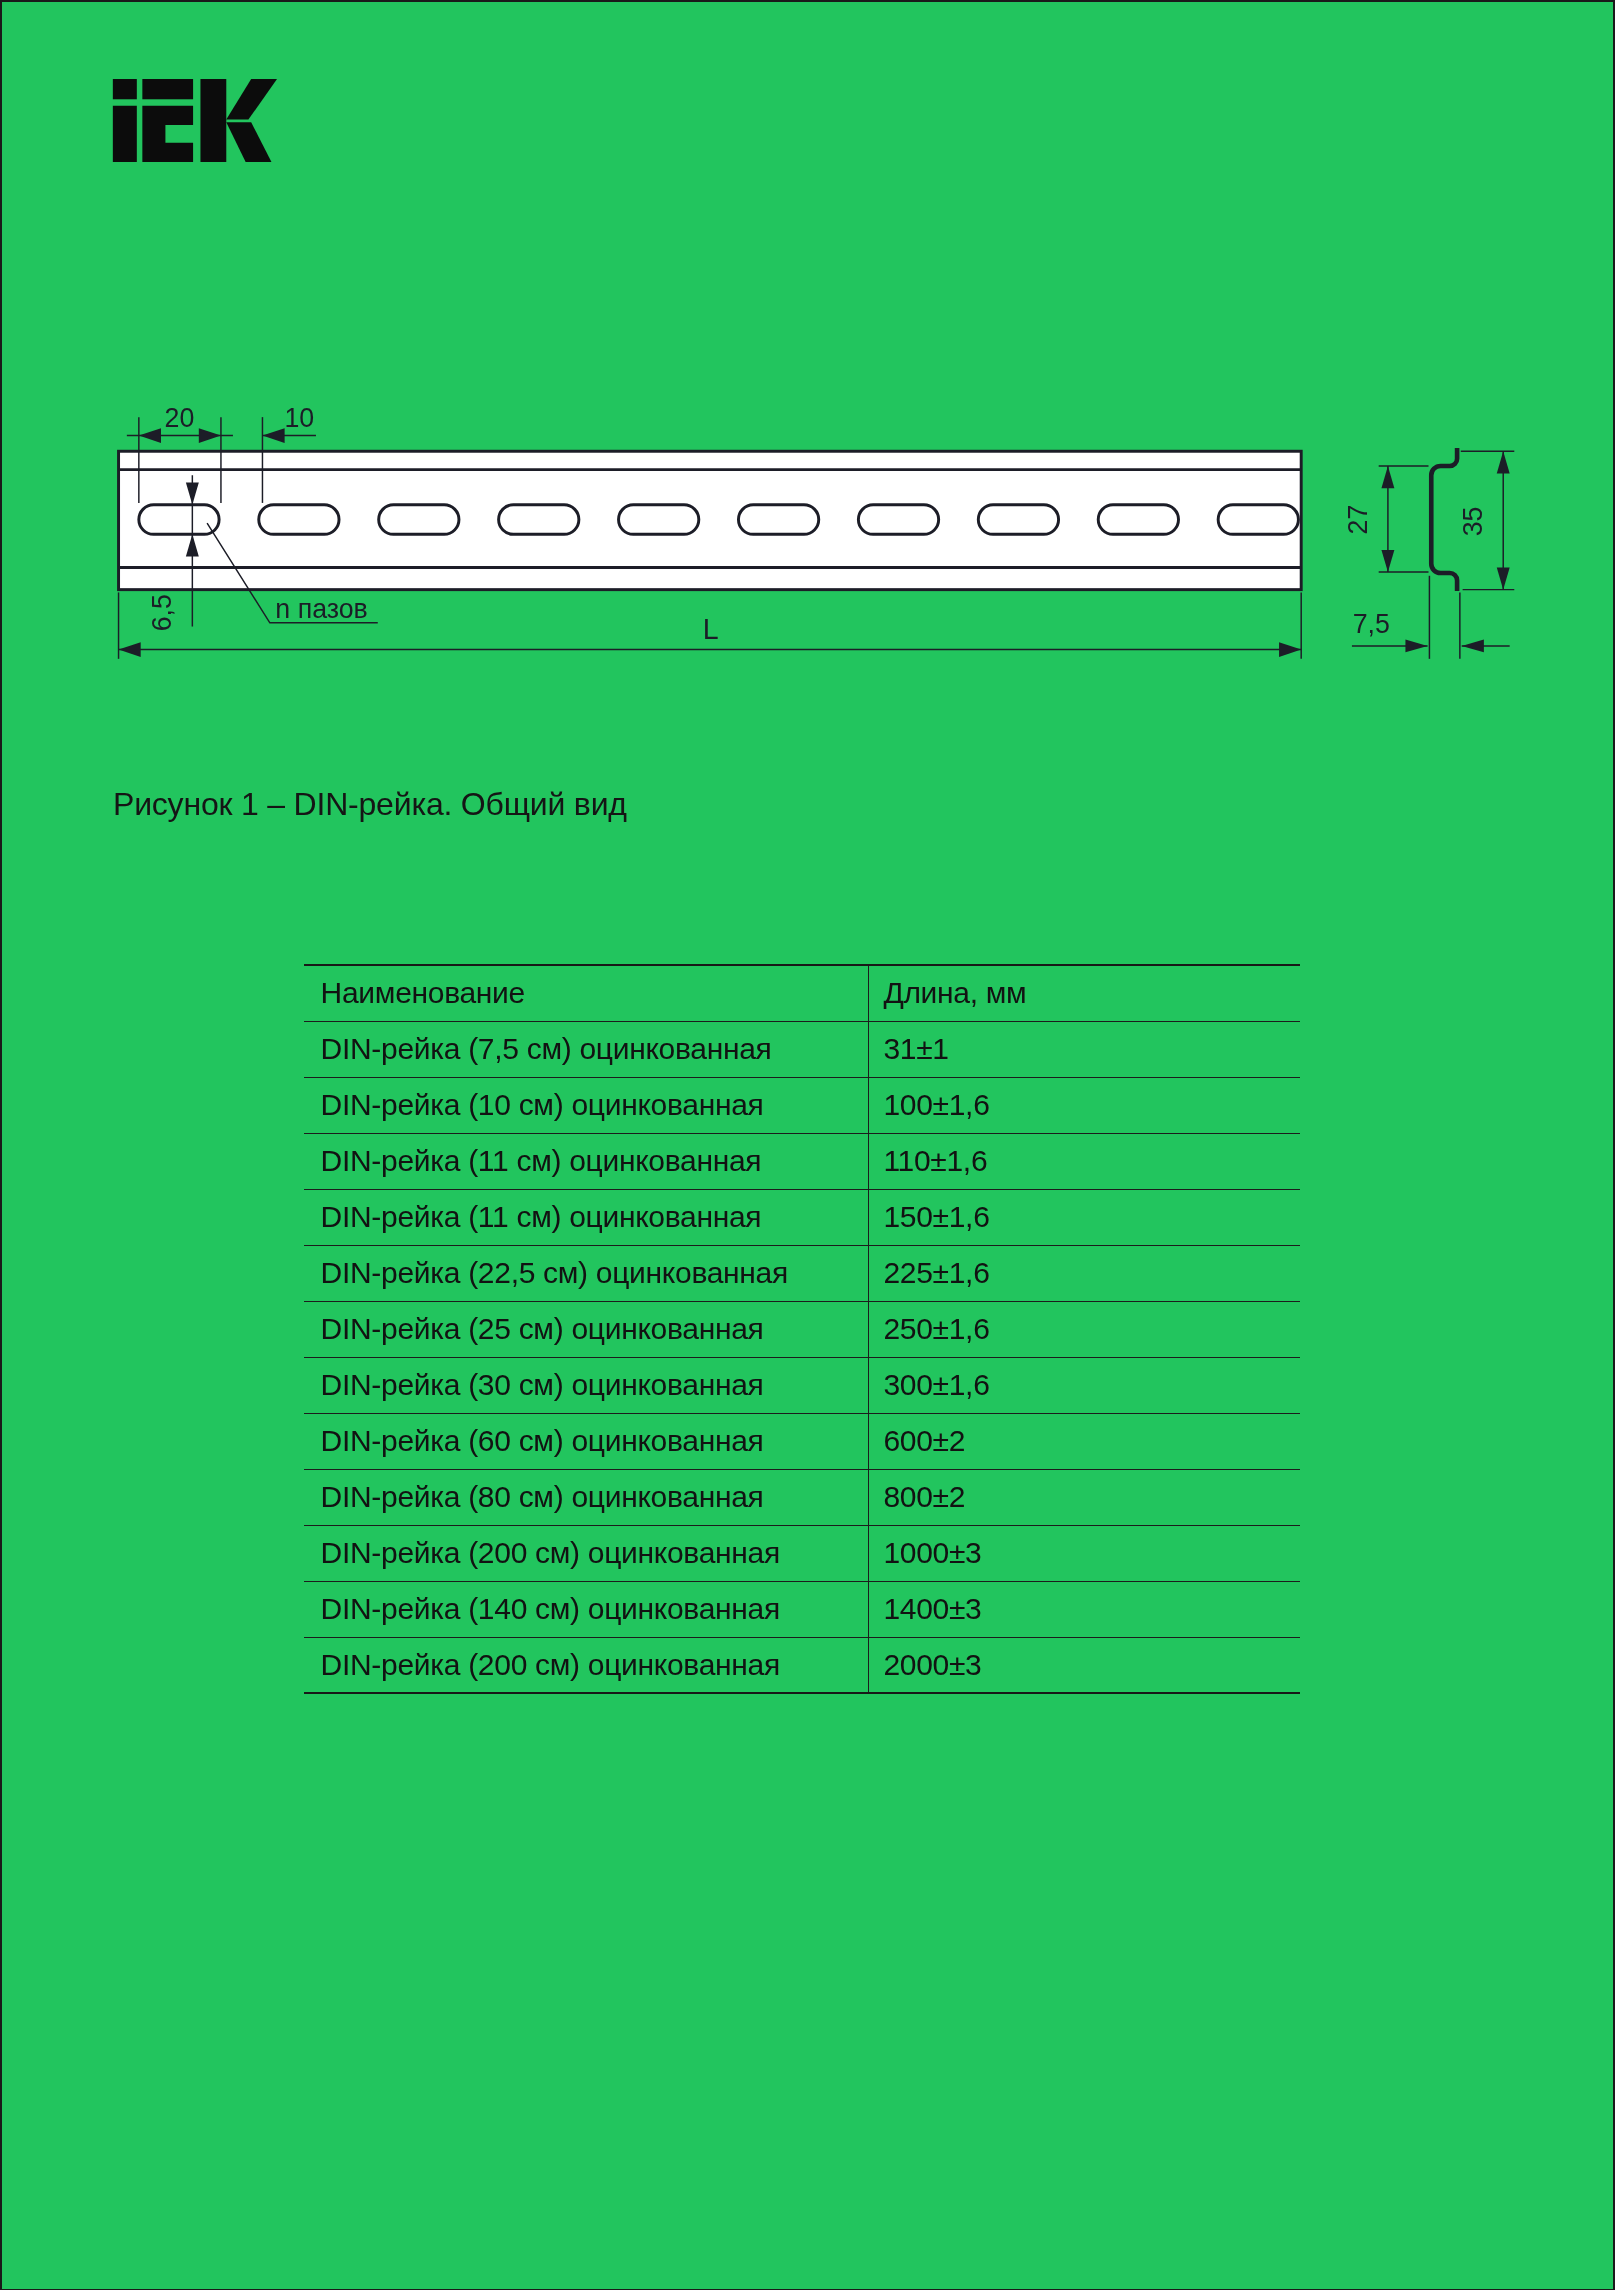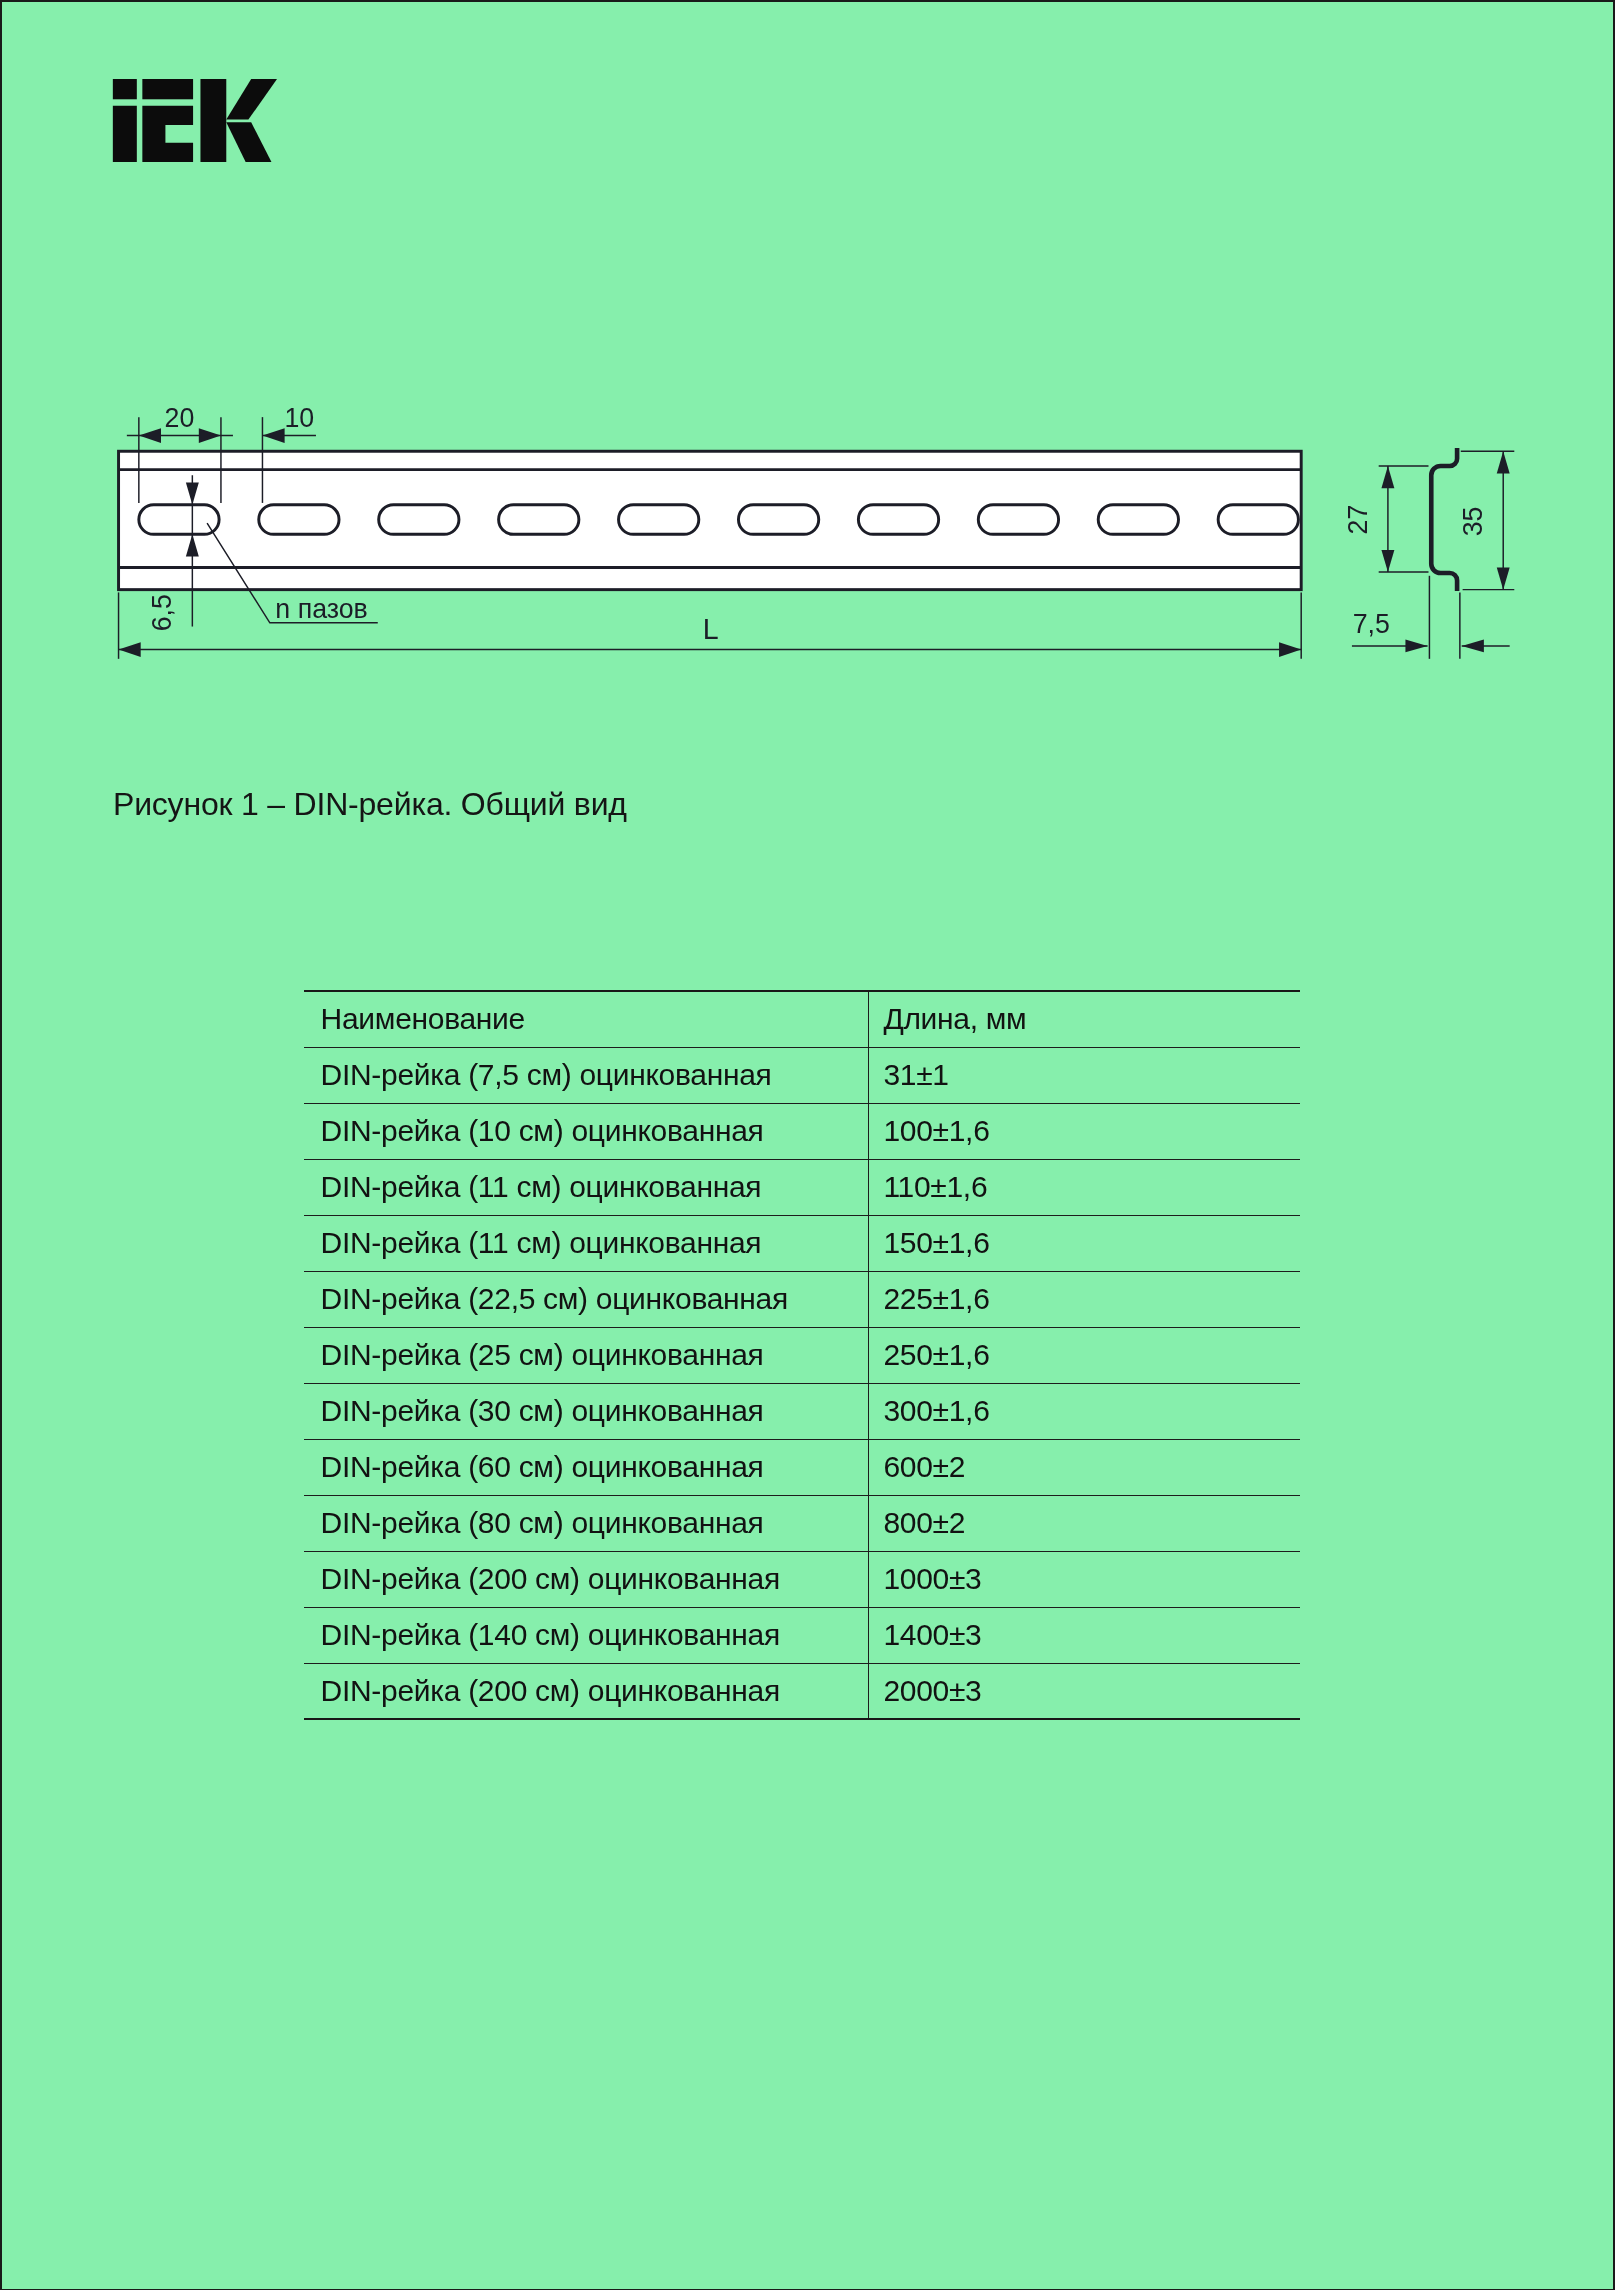--- a/index.html
+++ b/index.html
@@ -1,28 +1,28 @@
 <!DOCTYPE html>
 <html style="font-size:14.8px"><head>
 <meta charset="utf-8">
 <style>
   html,body{margin:0;padding:0;background:#e8e8e8;}
   .page{
-    position:relative;width:1615px;height:2291px;background:#86efac;
+    position:relative;width:1615px;height:2291px;background:#22c55e;
     border:2.8px solid #1a1a1a;box-sizing:border-box;overflow:hidden;
     font-family:"Liberation Sans", sans-serif;color:#171717;
   }
   .logo{position:absolute;left:109px;top:76px;width:166px;height:85px;}
   .drawing{position:absolute;left:0;top:0;width:1615px;height:738px;}
   .caption{
     position:absolute;left:111px;top:784px;font-size:32px;letter-spacing:-0.2px;
     color:#151515;white-space:nowrap;
   }
   .dtable{
-    position:absolute;left:302px;top:988px;width:964px;
+    position:absolute;left:302px;top:962px;width:964px;
     border-collapse:collapse;table-layout:fixed;
     border-top:2.8px solid #181818;border-bottom:2.8px solid #181818;
     font-size:30px;letter-spacing:-0.3px;color:#121212;
   }
   .dtable tr{height:56px;}
   .dtable th,.dtable td{
     font-weight:normal;text-align:left;vertical-align:middle;
     padding:0 0 0 16.6px;border-bottom:1.8px solid #1c1c1c;white-space:nowrap;
     overflow:hidden;
   }

